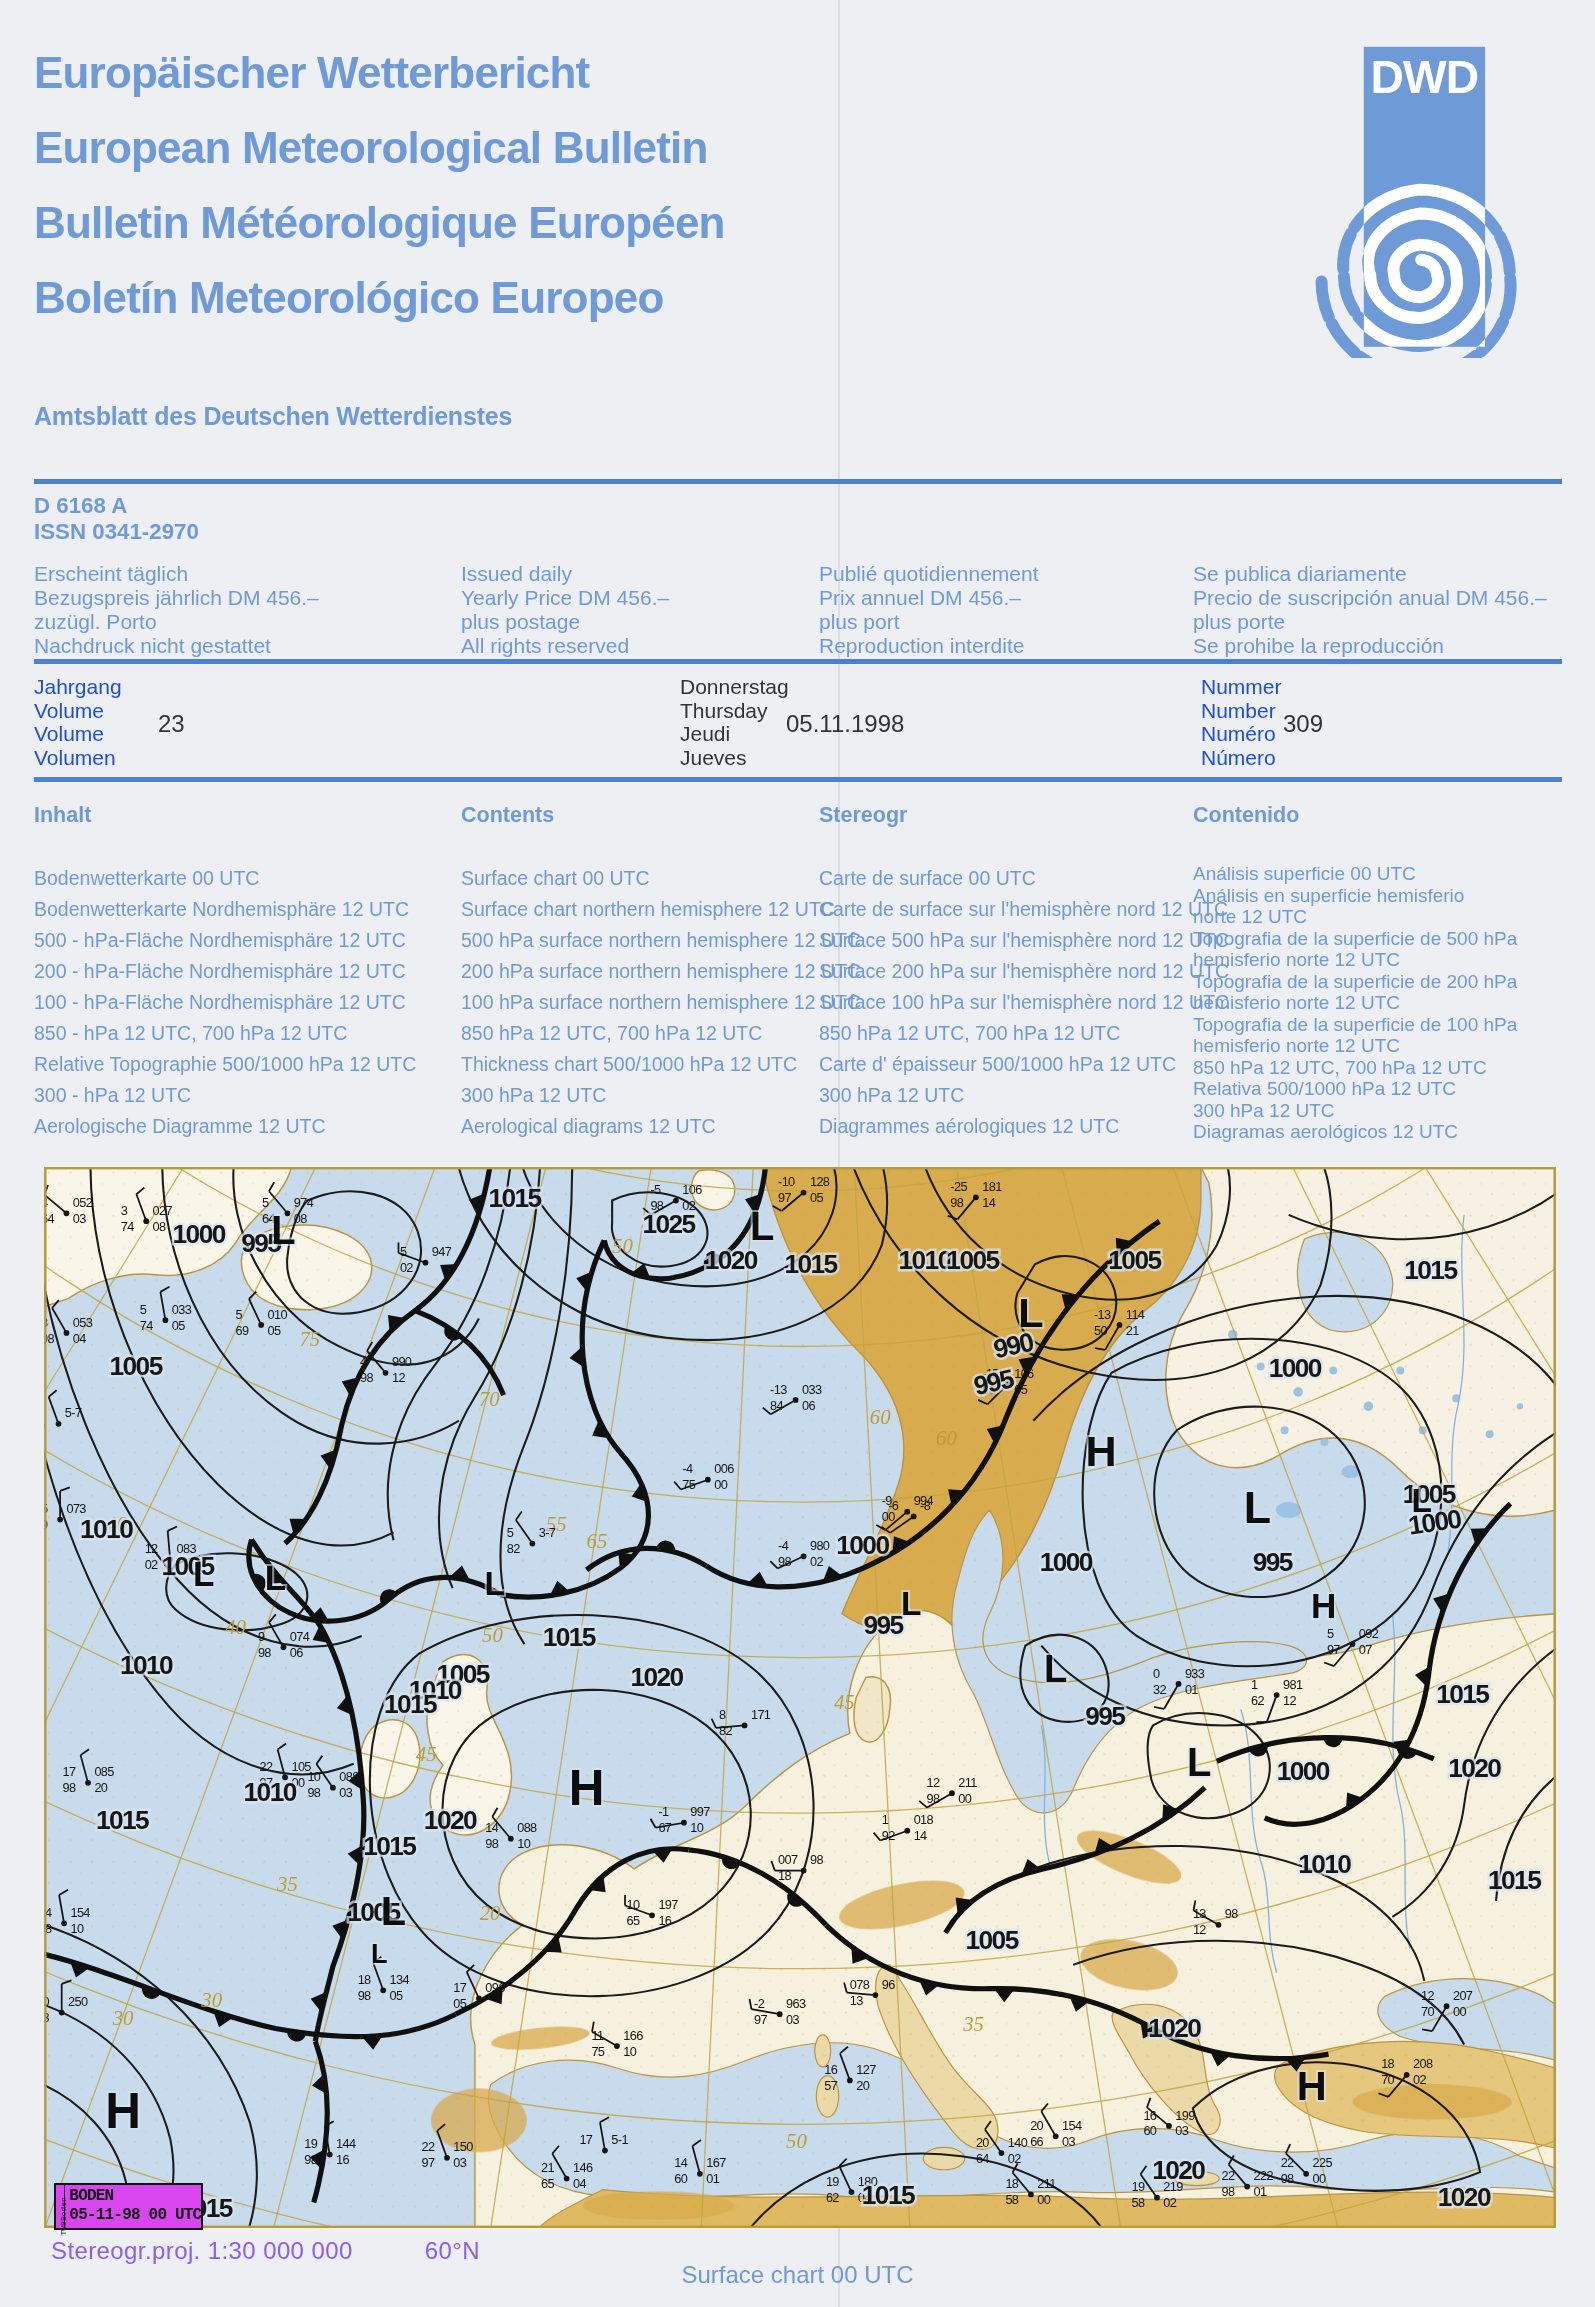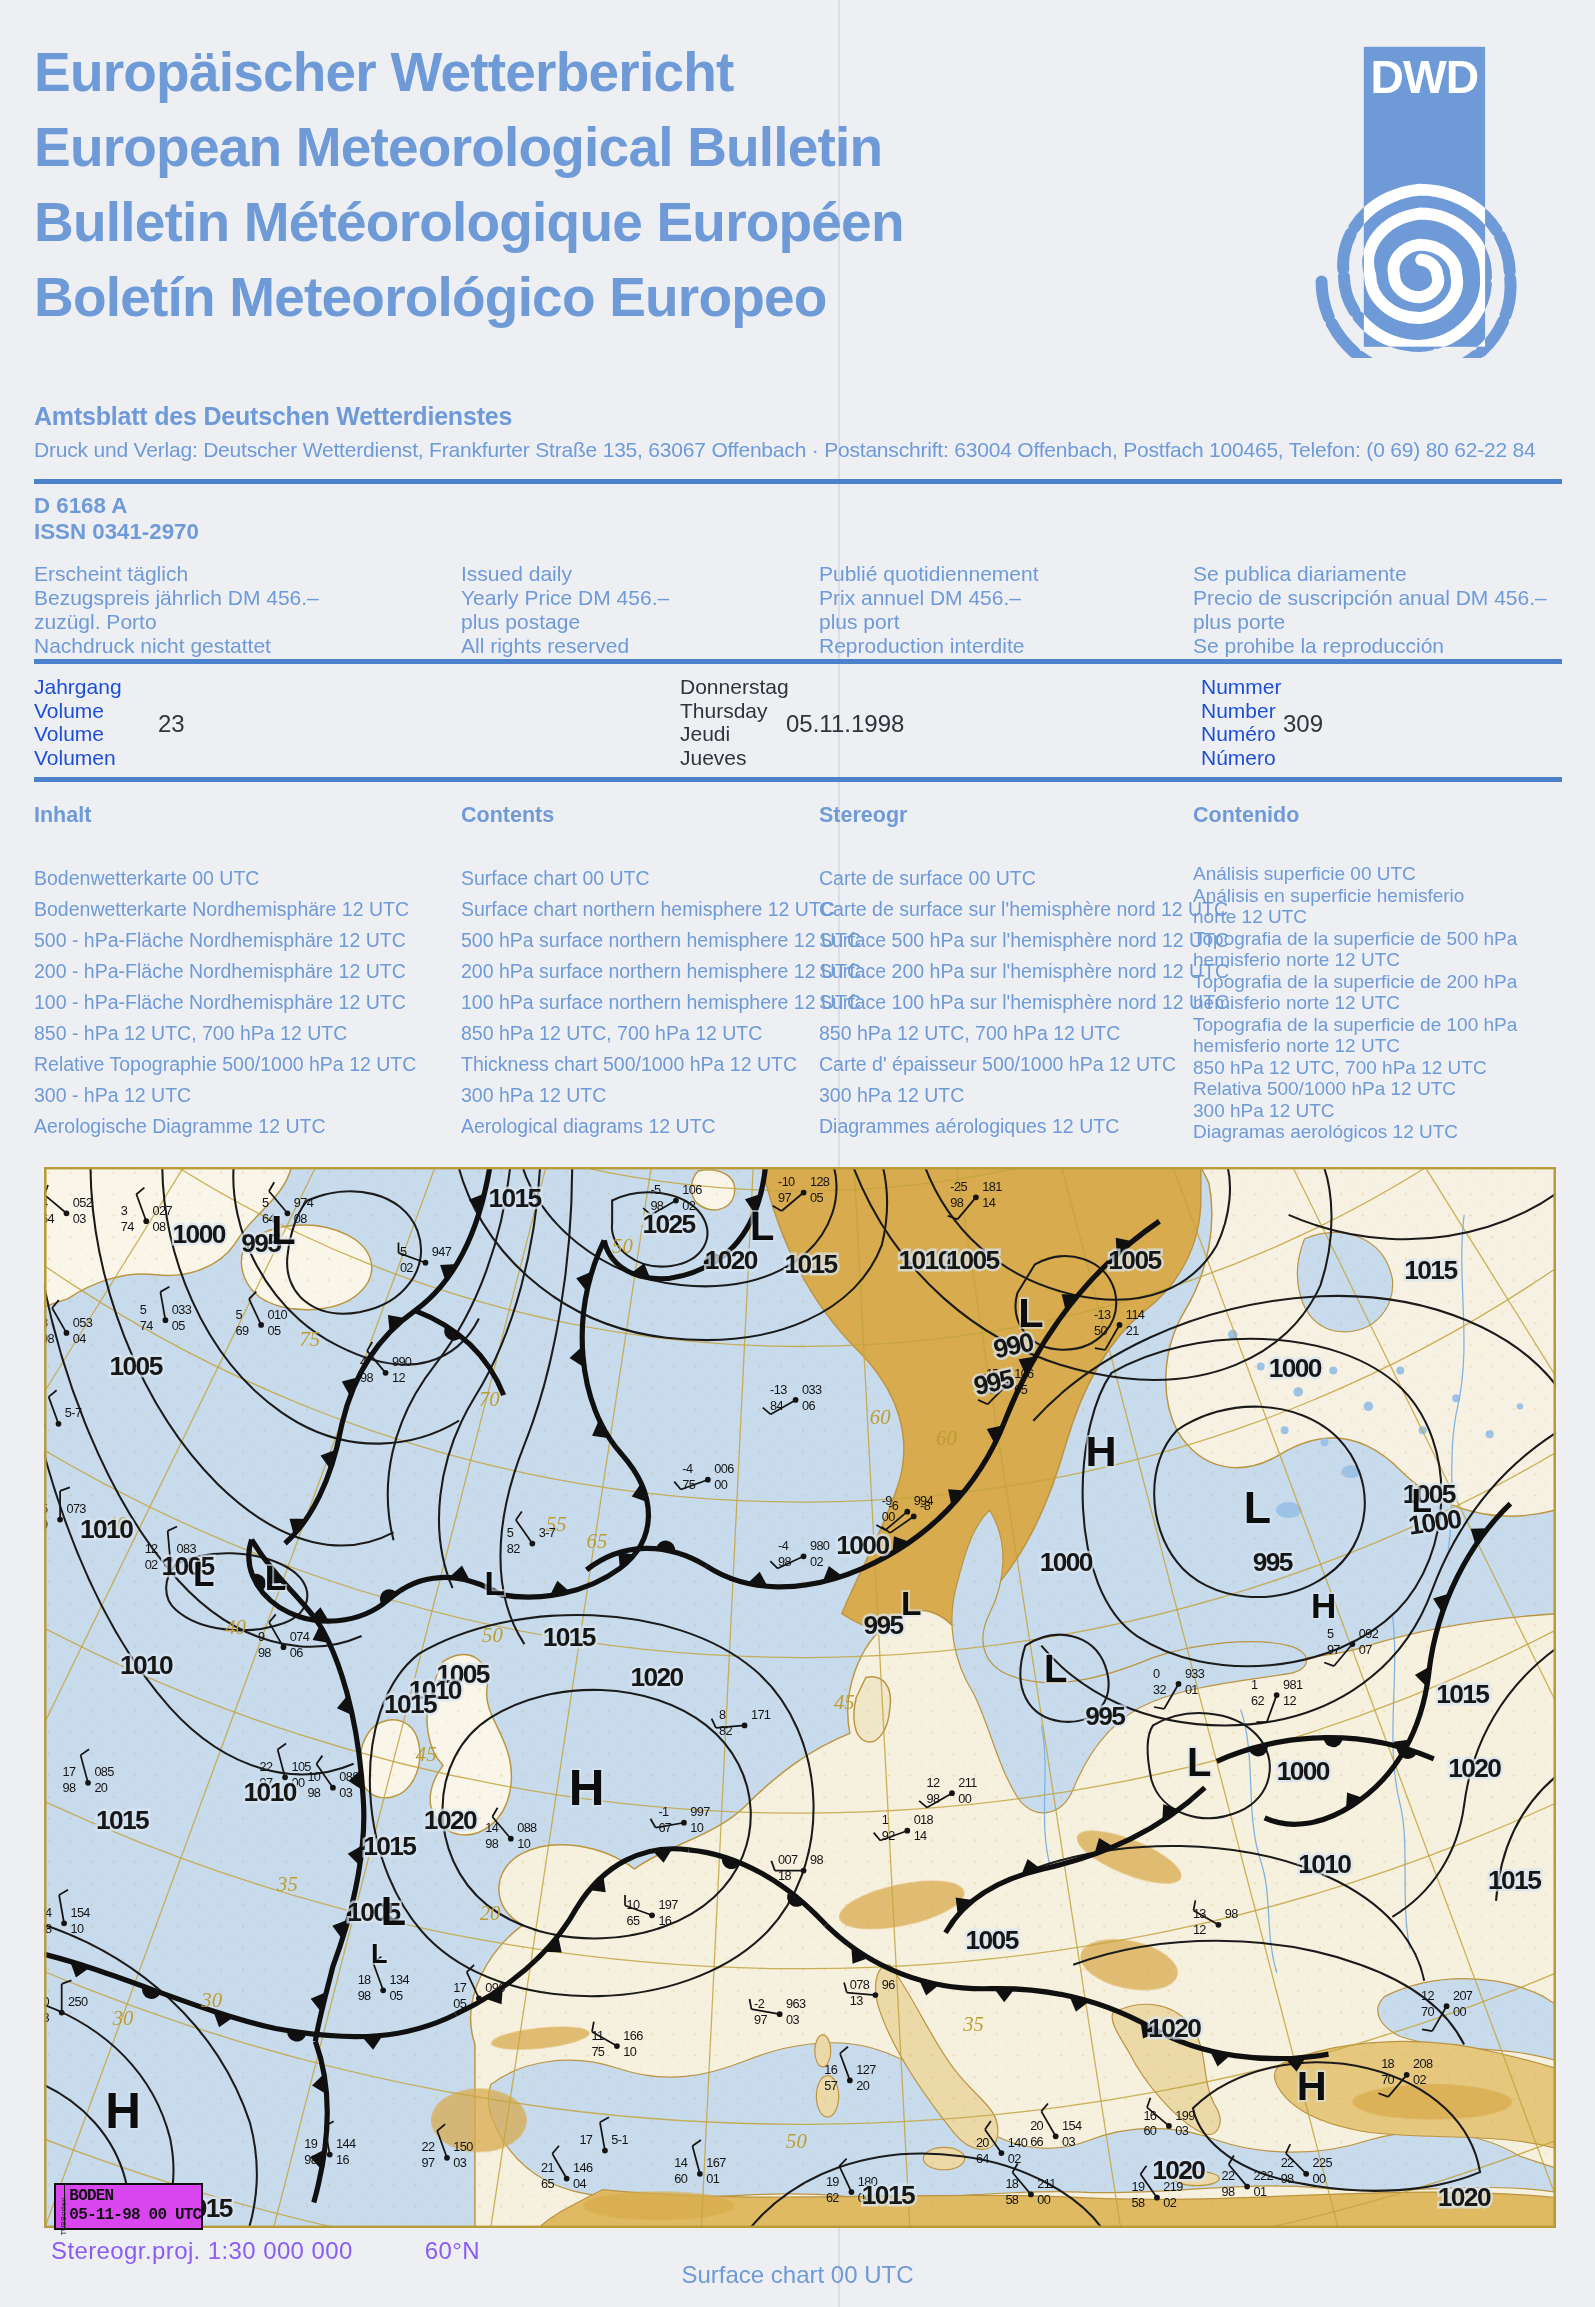--- a/index.html
+++ b/index.html
@@ -6,21 +6,21 @@
   body{
     width:1595px;height:2307px;position:relative;
     background:#edeff3;
     font-family:"Liberation Sans", sans-serif;
     overflow:hidden;
   }
   .fold{position:absolute;top:0;bottom:0;width:1.6px;background:rgba(150,160,180,.22);}
   
   #title-block{position:absolute;left:34px;top:35px;}
   #title-block .tline{
-    font-size:55px;font-weight:bold;line-height:75px;letter-spacing:-0.8px;
+    font-size:44px;font-weight:bold;line-height:75px;letter-spacing:-0.8px;
     color:#6e9ad8;white-space:nowrap;
   }
   #logo{position:absolute;left:1300px;top:42px;}
   
   #masthead{position:absolute;left:34px;top:402px;width:1528px;color:#6e9ad8;}
   #masthead .mh-heading{font-size:25px;font-weight:bold;letter-spacing:-0.2px;}
   #masthead .mh-addr{font-size:21px;margin-top:7.2px;letter-spacing:-0.2px;}
   .rule{position:absolute;left:34px;width:1528px;height:4.8px;background:#4c82cc;}
   #rule1{top:479px}#rule2{top:659px}#rule3{top:777px}
   #doccode{position:absolute;left:34px;top:493px;color:#6e9ad8;font-size:22.3px;font-weight:bold;line-height:26px;}
@@ -103,21 +103,20 @@
       <path d="M27,300 A123,119 0 0 0 150,419 A119,113 0 0 0 263,292 A113,107 0 0 0 150,185
                A107,95 0 0 0 55,292 A95,89 0 0 0 150,381 A89,83 0 0 0 233,292 A83,77 0 0 0 150,215
                A77,62 0 0 0 88,292 A62,54 0 0 0 150,346 A54,46 0 0 0 196,292 A46,38 0 0 0 150,254
                A38,32 0 0 0 118,292 A32,28 0 0 0 150,320 A28,22 0 0 0 172,292 A22,20 0 0 0 152,273" stroke="#6e9ad8" stroke-width="15" stroke-dasharray="46 9" mask="url(#logo-rect-mask)"></path>
     </g>
   </svg>
 </div>
 
 <div id="masthead">
   <div class="mh-heading">Amtsblatt des Deutschen Wetterdienstes</div>
-  <div class="mh-addr">Druck und Verlag: Deutscher Wetterdienst, Frankfurter Straße 135, 63067 Offenbach · Postanschrift: 63004 Offenbach, Postfach 100465, Telefon: (0 69) 80 62-22 84</div>
 </div>
 <div class="rule" id="rule1"></div>
 
 <div id="doccode">
   <div>D 6168 A</div>
   <div>ISSN 0341-2970</div>
 </div>
 
 <div id="editions">
   <div class="ed-col" id="ed0">

